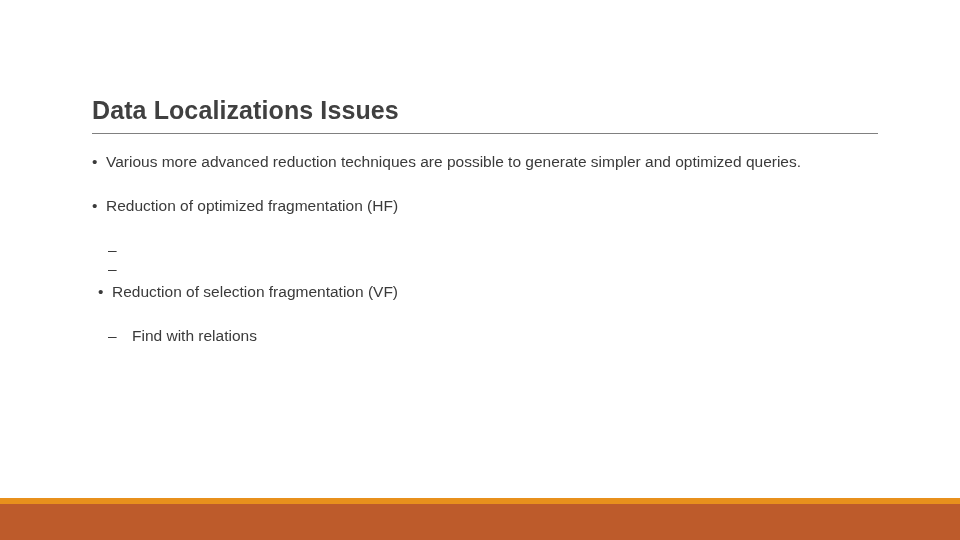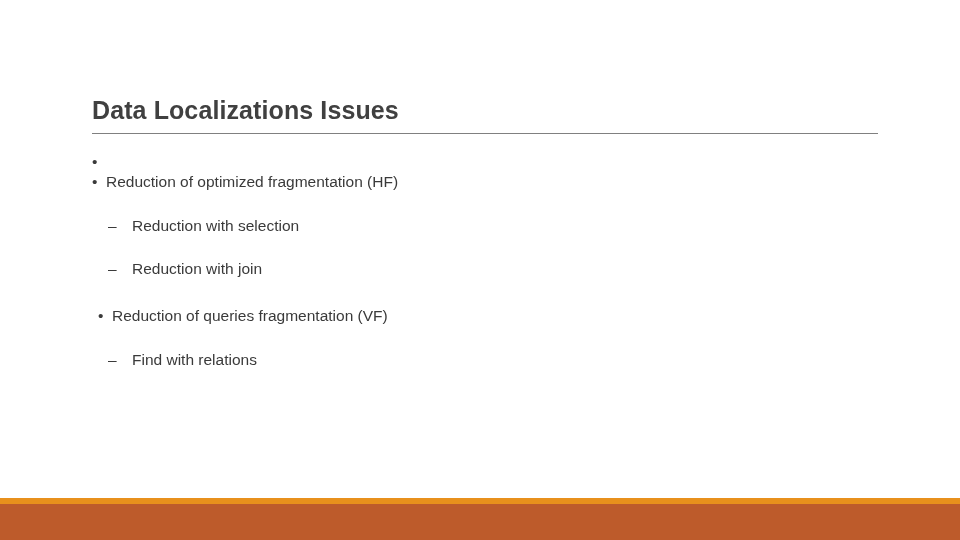--- a/index.html
+++ b/index.html
@@ -134,48 +134,47 @@
   <div class="title-block">
     <div class="slide-title">Data Localizations Issues</div>
   </div>
 
   <div class="title-rule"></div>
 
   <div class="body-block">
 
     <div class="bullet-row level1">
       <span class="marker">•</span>
+      <span>Various more advanced reduction techniques are possible to generate simpler and optimized queries.</span>
     </div>
 
     <div class="spacer-sm"></div>
 
     <div class="bullet-row level1">
       <span class="marker">•</span>
       <span>Reduction of optimized fragmentation (HF)</span>
     </div>
 
     <div class="spacer-sm"></div>
 
     <div class="bullet-row level2">
       <span class="marker">–</span>
-      <span>Reduction with selection</span>
     </div>
 
     <div class="spacer-sm"></div>
 
     <div class="bullet-row level2">
       <span class="marker">–</span>
-      <span>Reduction with join</span>
     </div>
 
     <div class="spacer-md"></div>
 
     <div class="bullet-row level1 level1-indent">
       <span class="marker">•</span>
-      <span>Reduction of queries fragmentation (VF)</span>
+      <span>Reduction of selection fragmentation (VF)</span>
     </div>
 
     <div class="spacer-sm"></div>
 
     <div class="bullet-row level2">
       <span class="marker">–</span>
       <span>Find with relations</span>
     </div>
 
   </div>

